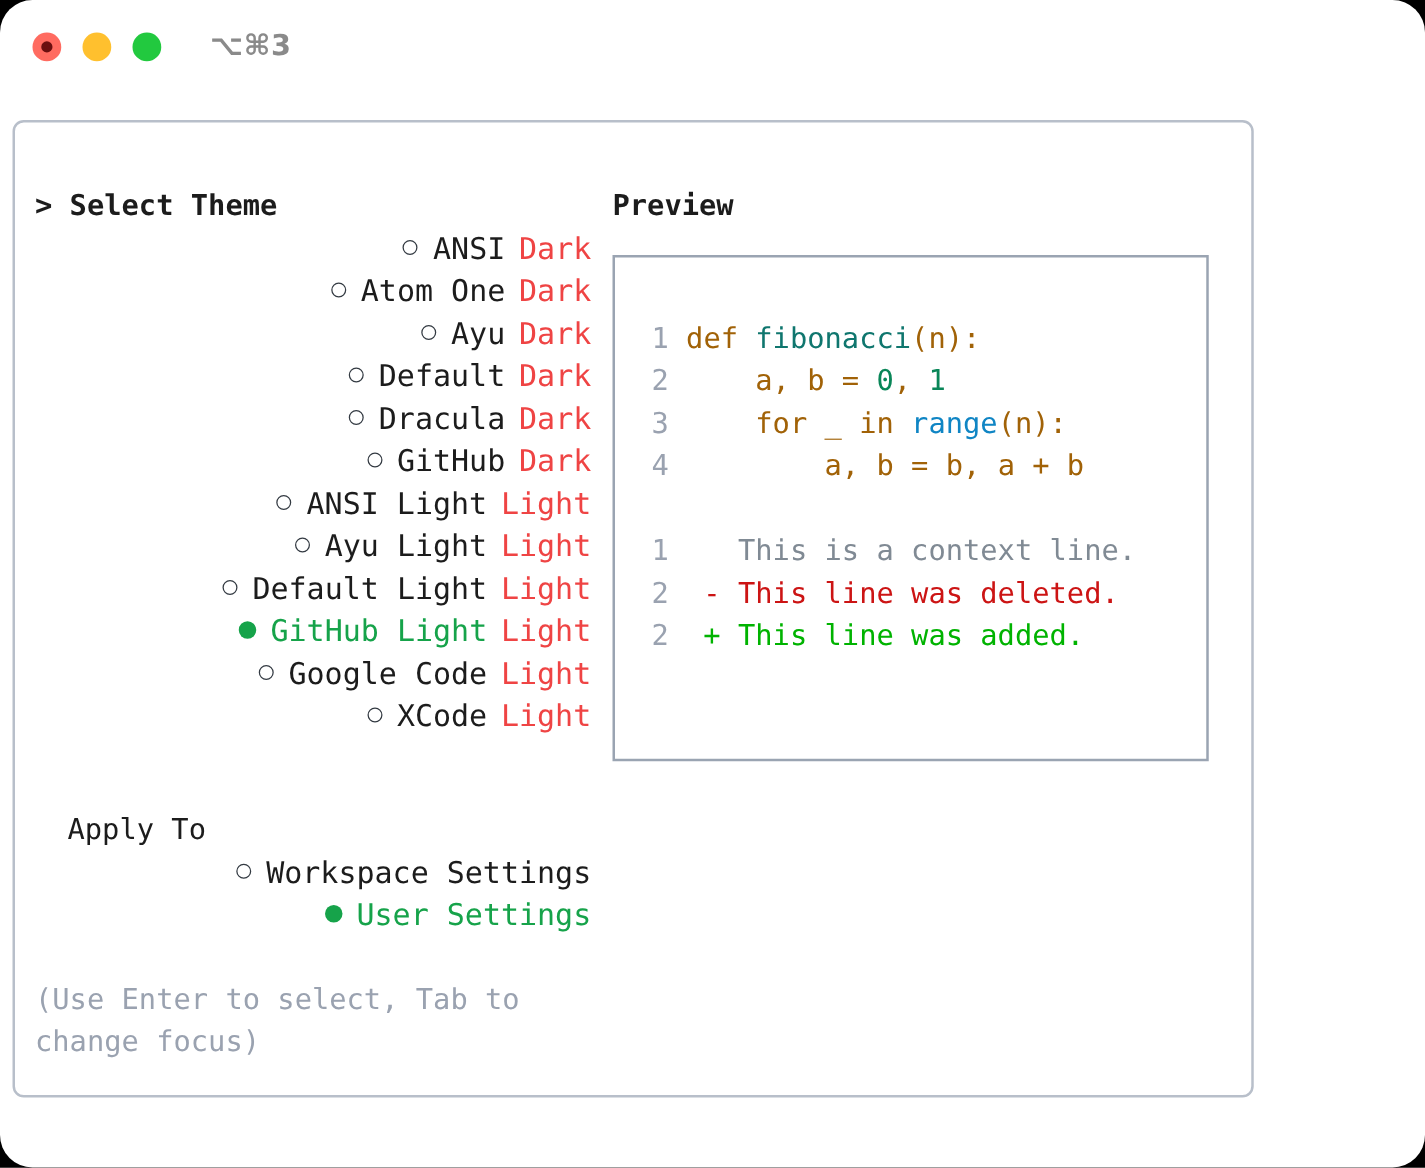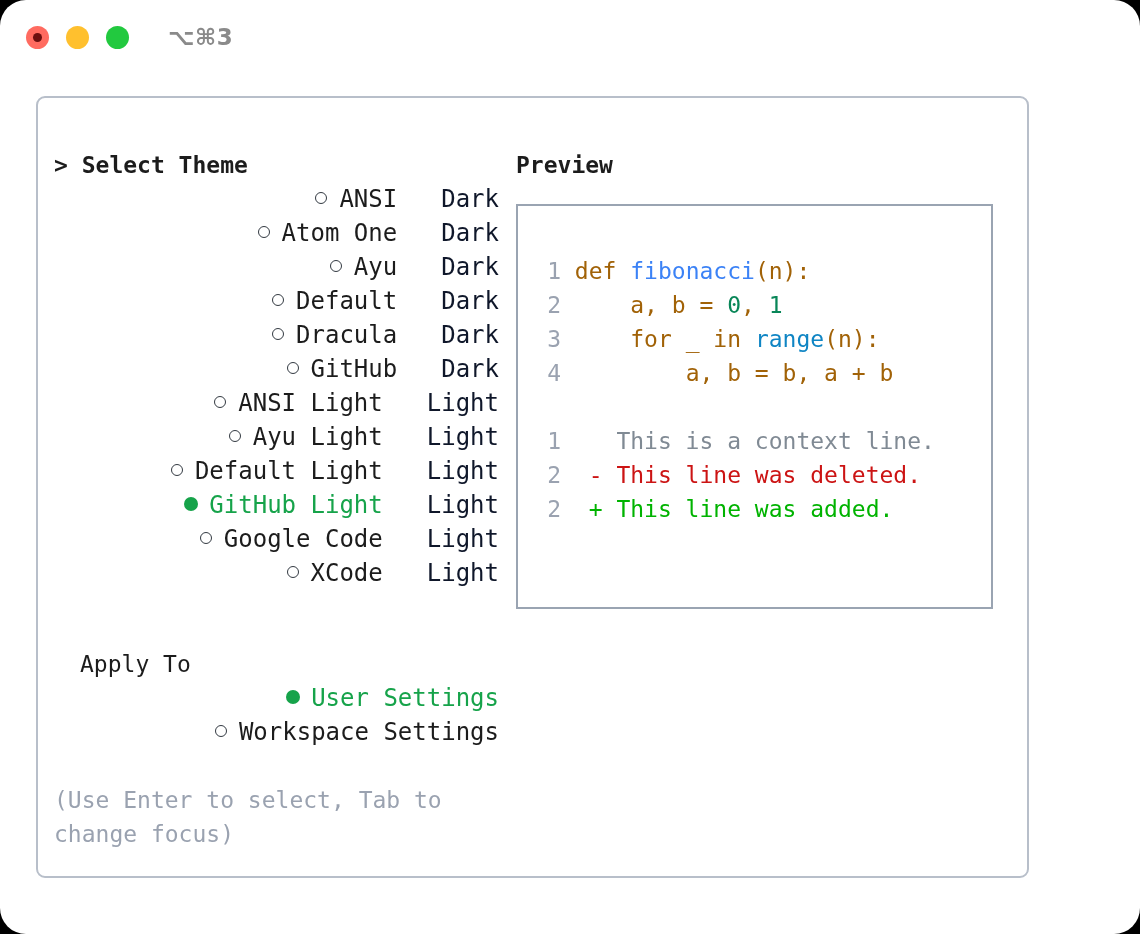--- a/index.html
+++ b/index.html
@@ -67,21 +67,21 @@
     font-size: 23px;
     font-weight: 700;
     color: #8a8a8a;
     letter-spacing: 0.5px;
     white-space: pre;
   }
 
   
   .panel {
     position: absolute;
-    left: 36px;
+    left: 10px;
     top: 96px;
     width: 993px;
     height: 782px;
     border: 2px solid #b8bfca;
     border-radius: 9px;
     box-sizing: border-box;
     background: #ffffff;
   }
 
   .col-left {
@@ -140,23 +140,22 @@
     background: #16a34a;
     box-sizing: border-box;
   }
   .opt-name {
     color: #1c1c1c;
   }
   .opt-row.selected .opt-name {
     color: #16a34a;
   }
   .opt-variant {
-    color: #0f172a;
+    color: #ef4444;
     padding-left: 11px;
-    margin-left: 33px;
   }
 
   .spacer-sm { height: 34px; }
   .spacer-lg { height: 34px; }
 
   .apply-head {
     font-size: 23px;
     color: #1c1c1c;
     line-height: 34px;
     padding-left: 26px;
@@ -200,21 +199,21 @@
     line-height: 34px;
     white-space: pre;
     color: #1c1c1c;
   }
   .lnum {
     color: #9aa2b0;
     display: inline-block;
     width: 25px;
     text-align: right;
   }
-  .tok-fn   { color: #3b82f6; }
+  .tok-fn   { color: #0f766e; }
   .tok-num  { color: #098658; }
   .tok-call { color: #0f85c4; }
   .tok-plain{ color: #a16207; }
 
   .diff-gap { height: 34px; }
   .diff-ctx  { color: #808a94; }
   .diff-del  { color: #cc1414; }
   .diff-add  { color: #00b300; text-align: center; }
 </style>
 </head>
@@ -250,22 +249,22 @@
           <div class="opt-row selected"><span class="bullet"><span class="fill"></span></span><span class="opt-name">GitHub Light</span><span class="opt-variant">Light</span></div>
           <div class="opt-row"><span class="bullet"><span class="ring"></span></span><span class="opt-name">Google Code</span><span class="opt-variant">Light</span></div>
           <div class="opt-row"><span class="bullet"><span class="ring"></span></span><span class="opt-name">XCode</span><span class="opt-variant">Light</span></div>
         </div>
 
       <div class="spacer-sm"></div>
 
       <div class="apply-head">Apply To</div>
 
       <div id="apply-list">
+          <div class="opt-row"><span class="bullet"><span class="ring"></span></span><span class="opt-name">Workspace Settings</span></div>
           <div class="opt-row selected"><span class="bullet"><span class="fill"></span></span><span class="opt-name">User Settings</span></div>
-          <div class="opt-row"><span class="bullet"><span class="ring"></span></span><span class="opt-name">Workspace Settings</span></div>
         </div>
 
       <div class="spacer-lg"></div>
 
       <div class="hint">(Use Enter to select, Tab to change focus)</div>
     </div>
 
     <div class="col-right">
       <div class="preview-head">Preview</div>
 

